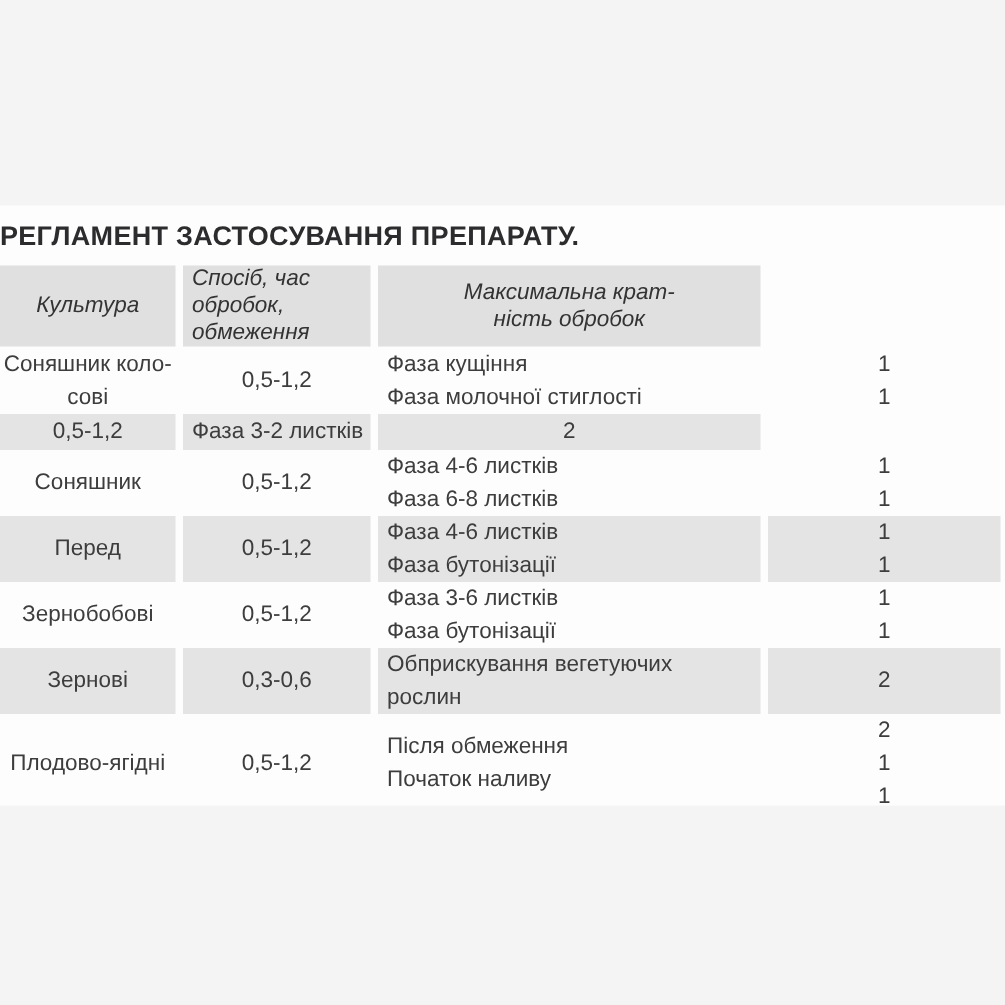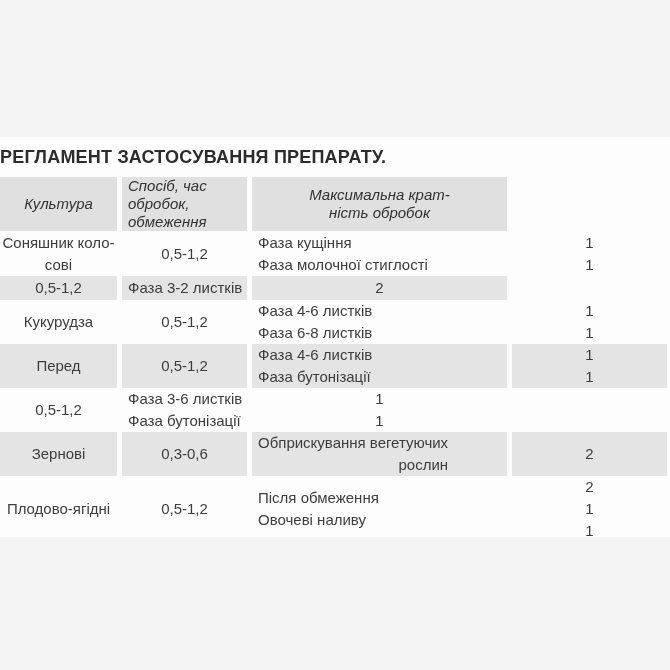--- a/index.html
+++ b/index.html
@@ -59,21 +59,21 @@
   .header-row .cell {
     background: var(--header-bg, #e0e0e0);
     font-style: italic;
     font-size: 15px;
     line-height: 18px;
     color: #333333;
   }
   .row.shaded .cell {
     background: var(--stripe-bg, #e4e4e4);
   }
-  .line { min-height: 22px; text-align: right; }
+  .line { min-height: 22px; }
 </style>
 </head>
 <body style="background: rgb(244, 244, 244);">
 
 <div class="content-band" style="background: rgb(253, 253, 253);">
   <h1 class="page-title">РЕГЛАМЕНТ ЗАСТОСУВАННЯ ПРЕПАРАТУ.</h1>
 
   <div class="table">
     <div class="row header-row">
       <div class="cell c1">Культура</div>
@@ -88,44 +88,45 @@
           <div class="cell c2">0,5-1,2</div>
           <div class="cell c3"><div class="line">Фаза кущіння</div><div class="line">Фаза молочної стиглості</div></div>
           <div class="cell c4"><div class="line">1</div><div class="line">1</div></div>
         </div>
         <div class="row shaded">
           <div class="cell c2">0,5-1,2</div>
           <div class="cell c3"><div class="line">Фаза 3-2 листків</div></div>
           <div class="cell c4"><div class="line">2</div></div>
         </div>
         <div class="row">
-          <div class="cell c1">Кукурудза</div>
+          <div class="cell c1">Соняшник</div>
           <div class="cell c2">0,5-1,2</div>
           <div class="cell c3"><div class="line">Фаза 4-6 листків</div><div class="line">Фаза 6-8 листків</div></div>
           <div class="cell c4"><div class="line">1</div><div class="line">1</div></div>
         </div>
         <div class="row shaded">
           <div class="cell c1">Перед</div>
           <div class="cell c2">0,5-1,2</div>
           <div class="cell c3"><div class="line">Фаза 4-6 листків</div><div class="line">Фаза бутонізації</div></div>
           <div class="cell c4"><div class="line">1</div><div class="line">1</div></div>
         </div>
         <div class="row">
+          <div class="cell c1">Зернобобові</div>
           <div class="cell c2">0,5-1,2</div>
           <div class="cell c3"><div class="line">Фаза 3-6 листків</div><div class="line">Фаза бутонізації</div></div>
           <div class="cell c4"><div class="line">1</div><div class="line">1</div></div>
         </div>
         <div class="row shaded">
           <div class="cell c1">Зернові</div>
           <div class="cell c2">0,3-0,6</div>
           <div class="cell c3"><div class="line">Обприскування  вегетуючих
 рослин</div></div>
           <div class="cell c4"><div class="line">2</div></div>
         </div>
         <div class="row">
           <div class="cell c1">Плодово-ягідні</div>
           <div class="cell c2">0,5-1,2</div>
-          <div class="cell c3"><div class="line">Після обмеження</div><div class="line">Овочеві наливу</div></div>
+          <div class="cell c3"><div class="line">Після обмеження</div><div class="line">Початок наливу</div></div>
           <div class="cell c4"><div class="line">2</div><div class="line">1</div><div class="line">1</div></div>
         </div>
       </div>
   </div>
 </div>
 
 </body></html>

